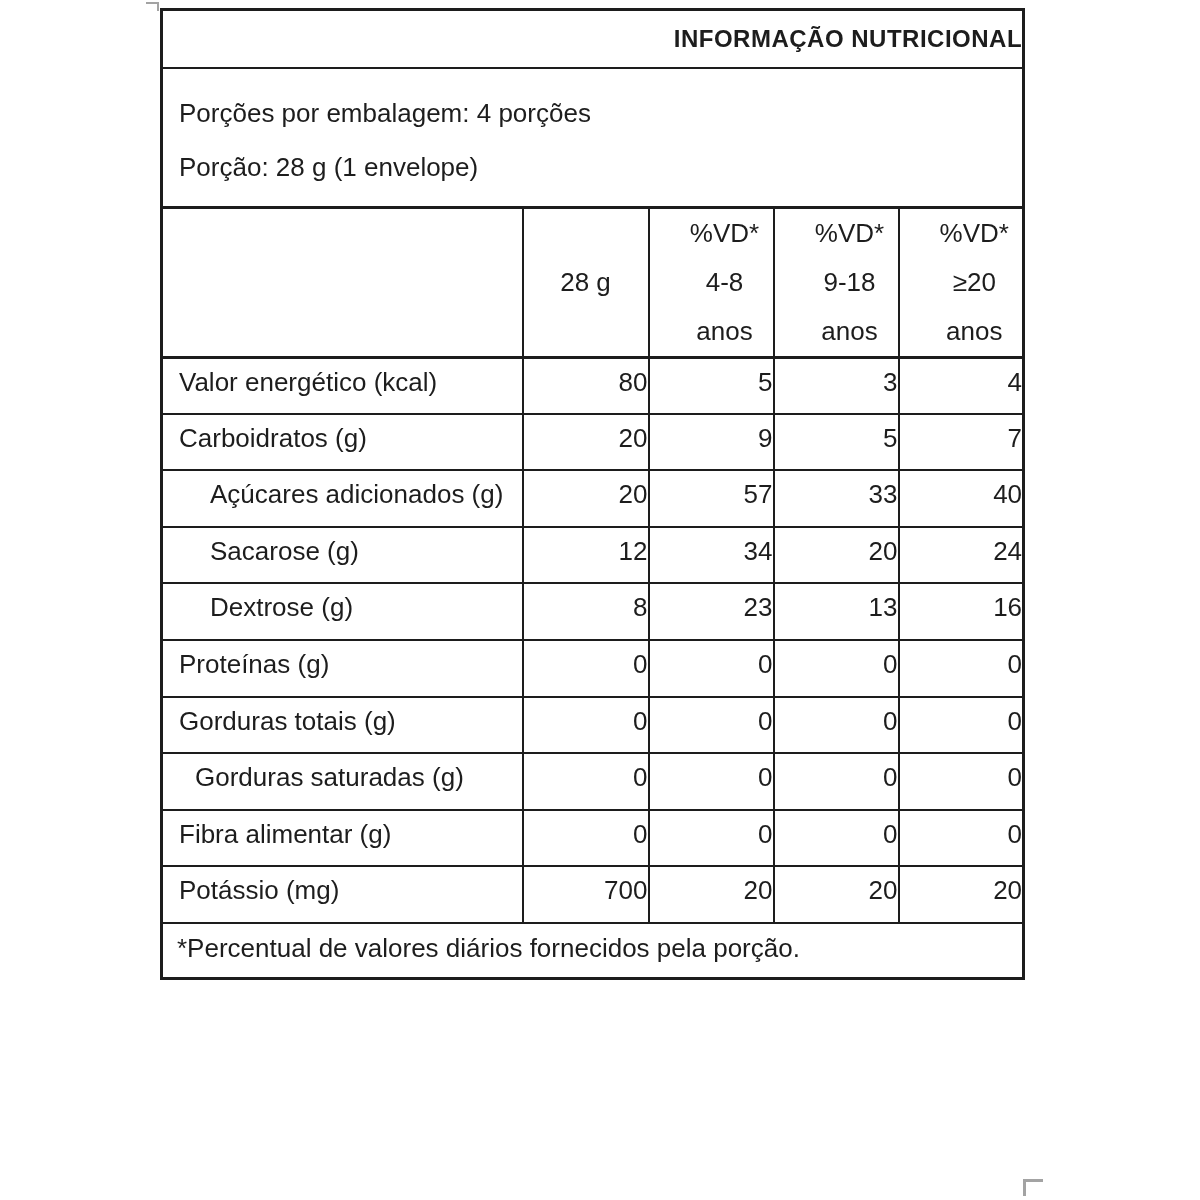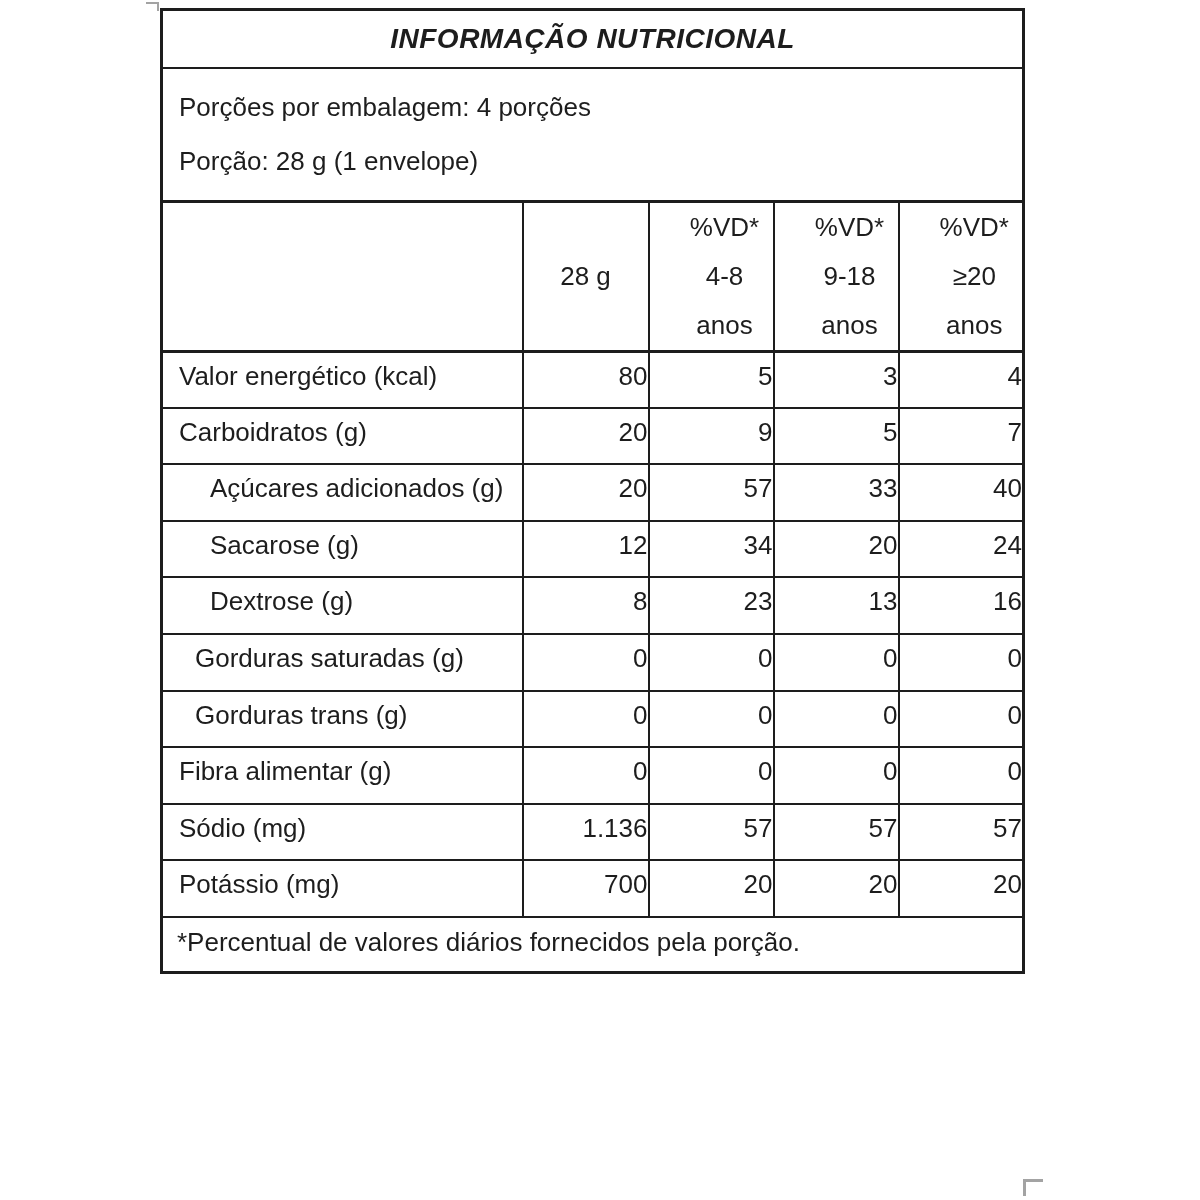--- a/index.html
+++ b/index.html
@@ -18,25 +18,25 @@
     left: 1023px; top: 1179px; width: 20px; height: 17px;
     border-top: 3px solid #a3a3a3; border-left: 3px solid #a3a3a3;
   }
   table.nutri {
     position: absolute; left: 160px; top: 8px; width: 862px;
     border-collapse: collapse; table-layout: fixed;
     font-size: 26px; border: 3px solid #1d1d1d;
   }
   td { border: 2px solid #1d1d1d; vertical-align: top; overflow: hidden; }
   .title-row td {
-    height: 58px; text-align: center; vertical-align: middle;
-    font-weight: bold; font-size: 28px; letter-spacing: 0.5px; font-style: italic;
+    height: 58px; text-align: right; vertical-align: middle;
+    font-weight: bold; font-size: 24px; letter-spacing: 0.5px;
   }
   .serving-row td { height: 112px; padding: 15px 0 0 16px; }
-  .serving-row p { margin: 8px 0 23px; line-height: 31px; }
+  .serving-row p { margin: 14px 0 23px; line-height: 31px; }
   .header-row td {
     height: 150px; border-top-width: 3px; border-bottom-width: 3px;
     text-align: center; vertical-align: middle;
   }
   .header-row .hline { line-height: 49px; padding-left: 27px; }
   .data-row td { height: 56.6px; padding-top: 7px; line-height: 32px; }
   .lbl { padding-left: 16px; }
   .lbl.ind1 { padding-left: 32px; }
   .lbl.ind2 { padding-left: 47px; }
   .val { text-align: right; }
@@ -123,53 +123,53 @@
   </tr>
 
   <tr class="data-row">
     <td class="lbl ind2">Dextrose (g)</td>
     <td class="val">8</td>
     <td class="val">23</td>
     <td class="val">13</td>
     <td class="val">16</td>
   </tr>
 
+  <tr class="data-row">
+    <td class="lbl">Proteínas (g)</td>
+    <td class="val">0</td>
+    <td class="val">0</td>
+    <td class="val">0</td>
+    <td class="val">0</td>
+  </tr>
 
+  <tr class="data-row">
+    <td class="lbl">Gorduras totais (g)</td>
+    <td class="val">0</td>
+    <td class="val">0</td>
+    <td class="val">0</td>
+    <td class="val">0</td>
+  </tr>
 
   <tr class="data-row">
     <td class="lbl ind1">Gorduras saturadas (g)</td>
     <td class="val">0</td>
     <td class="val">0</td>
     <td class="val">0</td>
     <td class="val">0</td>
   </tr>
 
-  <tr class="data-row">
-    <td class="lbl ind1">Gorduras trans (g)</td>
-    <td class="val">0</td>
-    <td class="val">0</td>
-    <td class="val">0</td>
-    <td class="val">0</td>
-  </tr>
 
   <tr class="data-row">
     <td class="lbl">Fibra alimentar (g)</td>
     <td class="val">0</td>
     <td class="val">0</td>
     <td class="val">0</td>
     <td class="val">0</td>
   </tr>
 
-  <tr class="data-row">
-    <td class="lbl">Sódio (mg)</td>
-    <td class="val">1.136</td>
-    <td class="val">57</td>
-    <td class="val">57</td>
-    <td class="val">57</td>
-  </tr>
 
   <tr class="data-row">
     <td class="lbl">Potássio (mg)</td>
     <td class="val">700</td>
     <td class="val">20</td>
     <td class="val">20</td>
     <td class="val">20</td>
   </tr>
 
 

